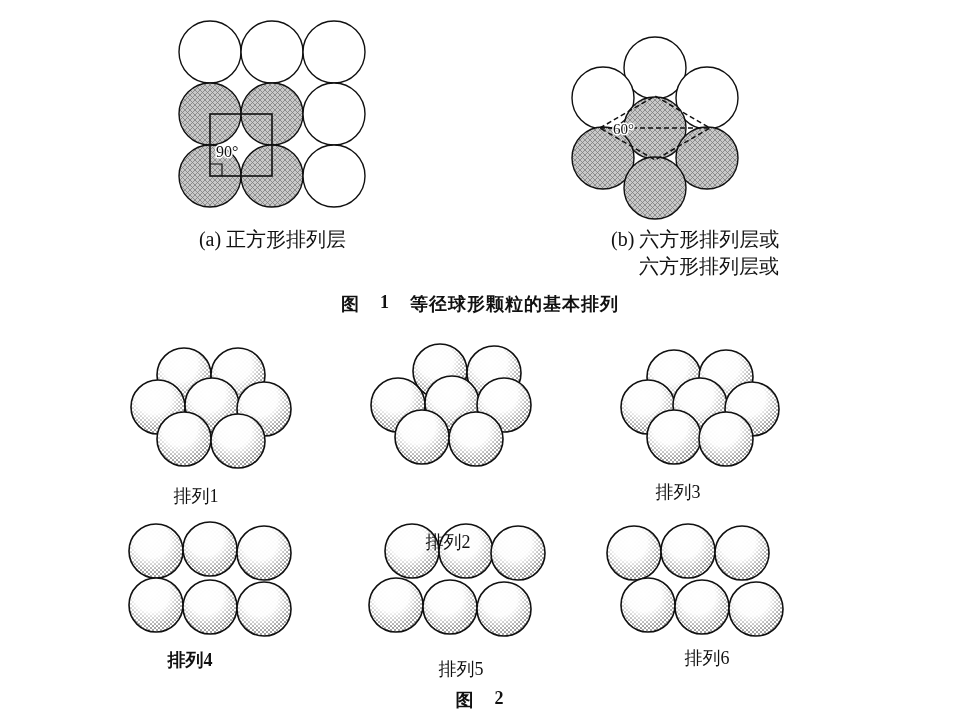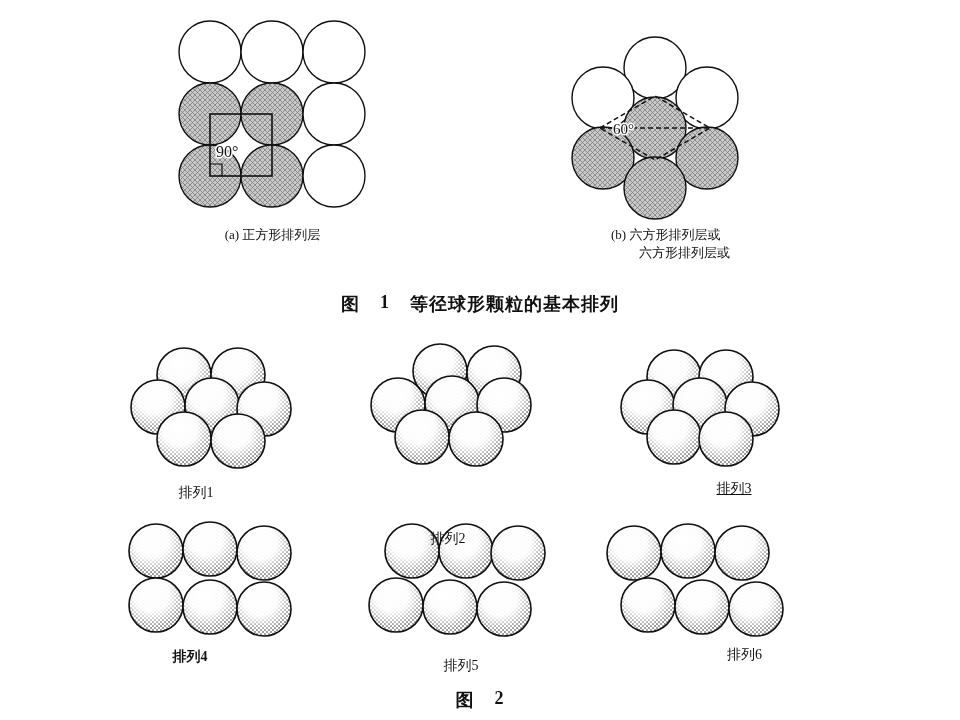--- a/index.html
+++ b/index.html
@@ -6,38 +6,38 @@
   .page{
     position:relative;
     width:960px;height:720px;
     background:#ffffff;
     font-family:"Liberation Serif", serif;
     color:#111;
     overflow:hidden;
   }
   .abs{position:absolute;}
   .caption{
-    font-size:13px;
+    font-size:20px;
     line-height:1.35;
     color:#111;
   }
   .caption-center{text-align:center;}
   .fig-caption{
     left:0;right:0;
     display:flex;
     justify-content:center;
     gap:20px;
     font-weight:bold;
     font-size:18px;
     letter-spacing:1px;
   }
   .arr-label{
     width:110px;
     text-align:center;
-    font-size:14px;
+    font-size:18px;
   }
   .cap-b-line2{padding-left:28px;}
   svg text{font-family:"Liberation Serif", serif;}
 </style>
 </head>
 <body>
 
 <div class="page">
 
   <svg class="abs" style="left:0;top:0;" width="960" height="720" viewBox="0 0 960 720">
@@ -313,23 +313,23 @@
   </div>
 
   <div class="abs fig-caption" style="top:292px;">
     <span>图</span>
     <span>1</span>
     <span>等径球形颗粒的基本排列</span>
   </div>
 
   <div class="abs caption arr-label" style="left:141px;top:484px;">排列1</div>
   <div class="abs caption arr-label" style="left:393px;top:482px;margin-top:48px;">排列2</div>
-  <div class="abs caption arr-label" style="left:679px;top:480px;text-decoration:underline;">排列3</div>
+  <div class="abs caption arr-label" style="left:623px;top:480px;">排列3</div>
   <div class="abs caption arr-label" style="left:135px;top:648px;font-weight:bold;">排列4</div>
   <div class="abs caption arr-label" style="left:406px;top:648px;margin-top:9px;">排列5</div>
-  <div class="abs caption arr-label" style="left:652px;top:646px;text-align:right;">排列6</div>
+  <div class="abs caption arr-label" style="left:652px;top:646px;">排列6</div>
 
   <div class="abs fig-caption" style="top:688px;">
     <span>图</span>
     <span>2</span>
   </div>
 
 </div>
 
 </body></html>

